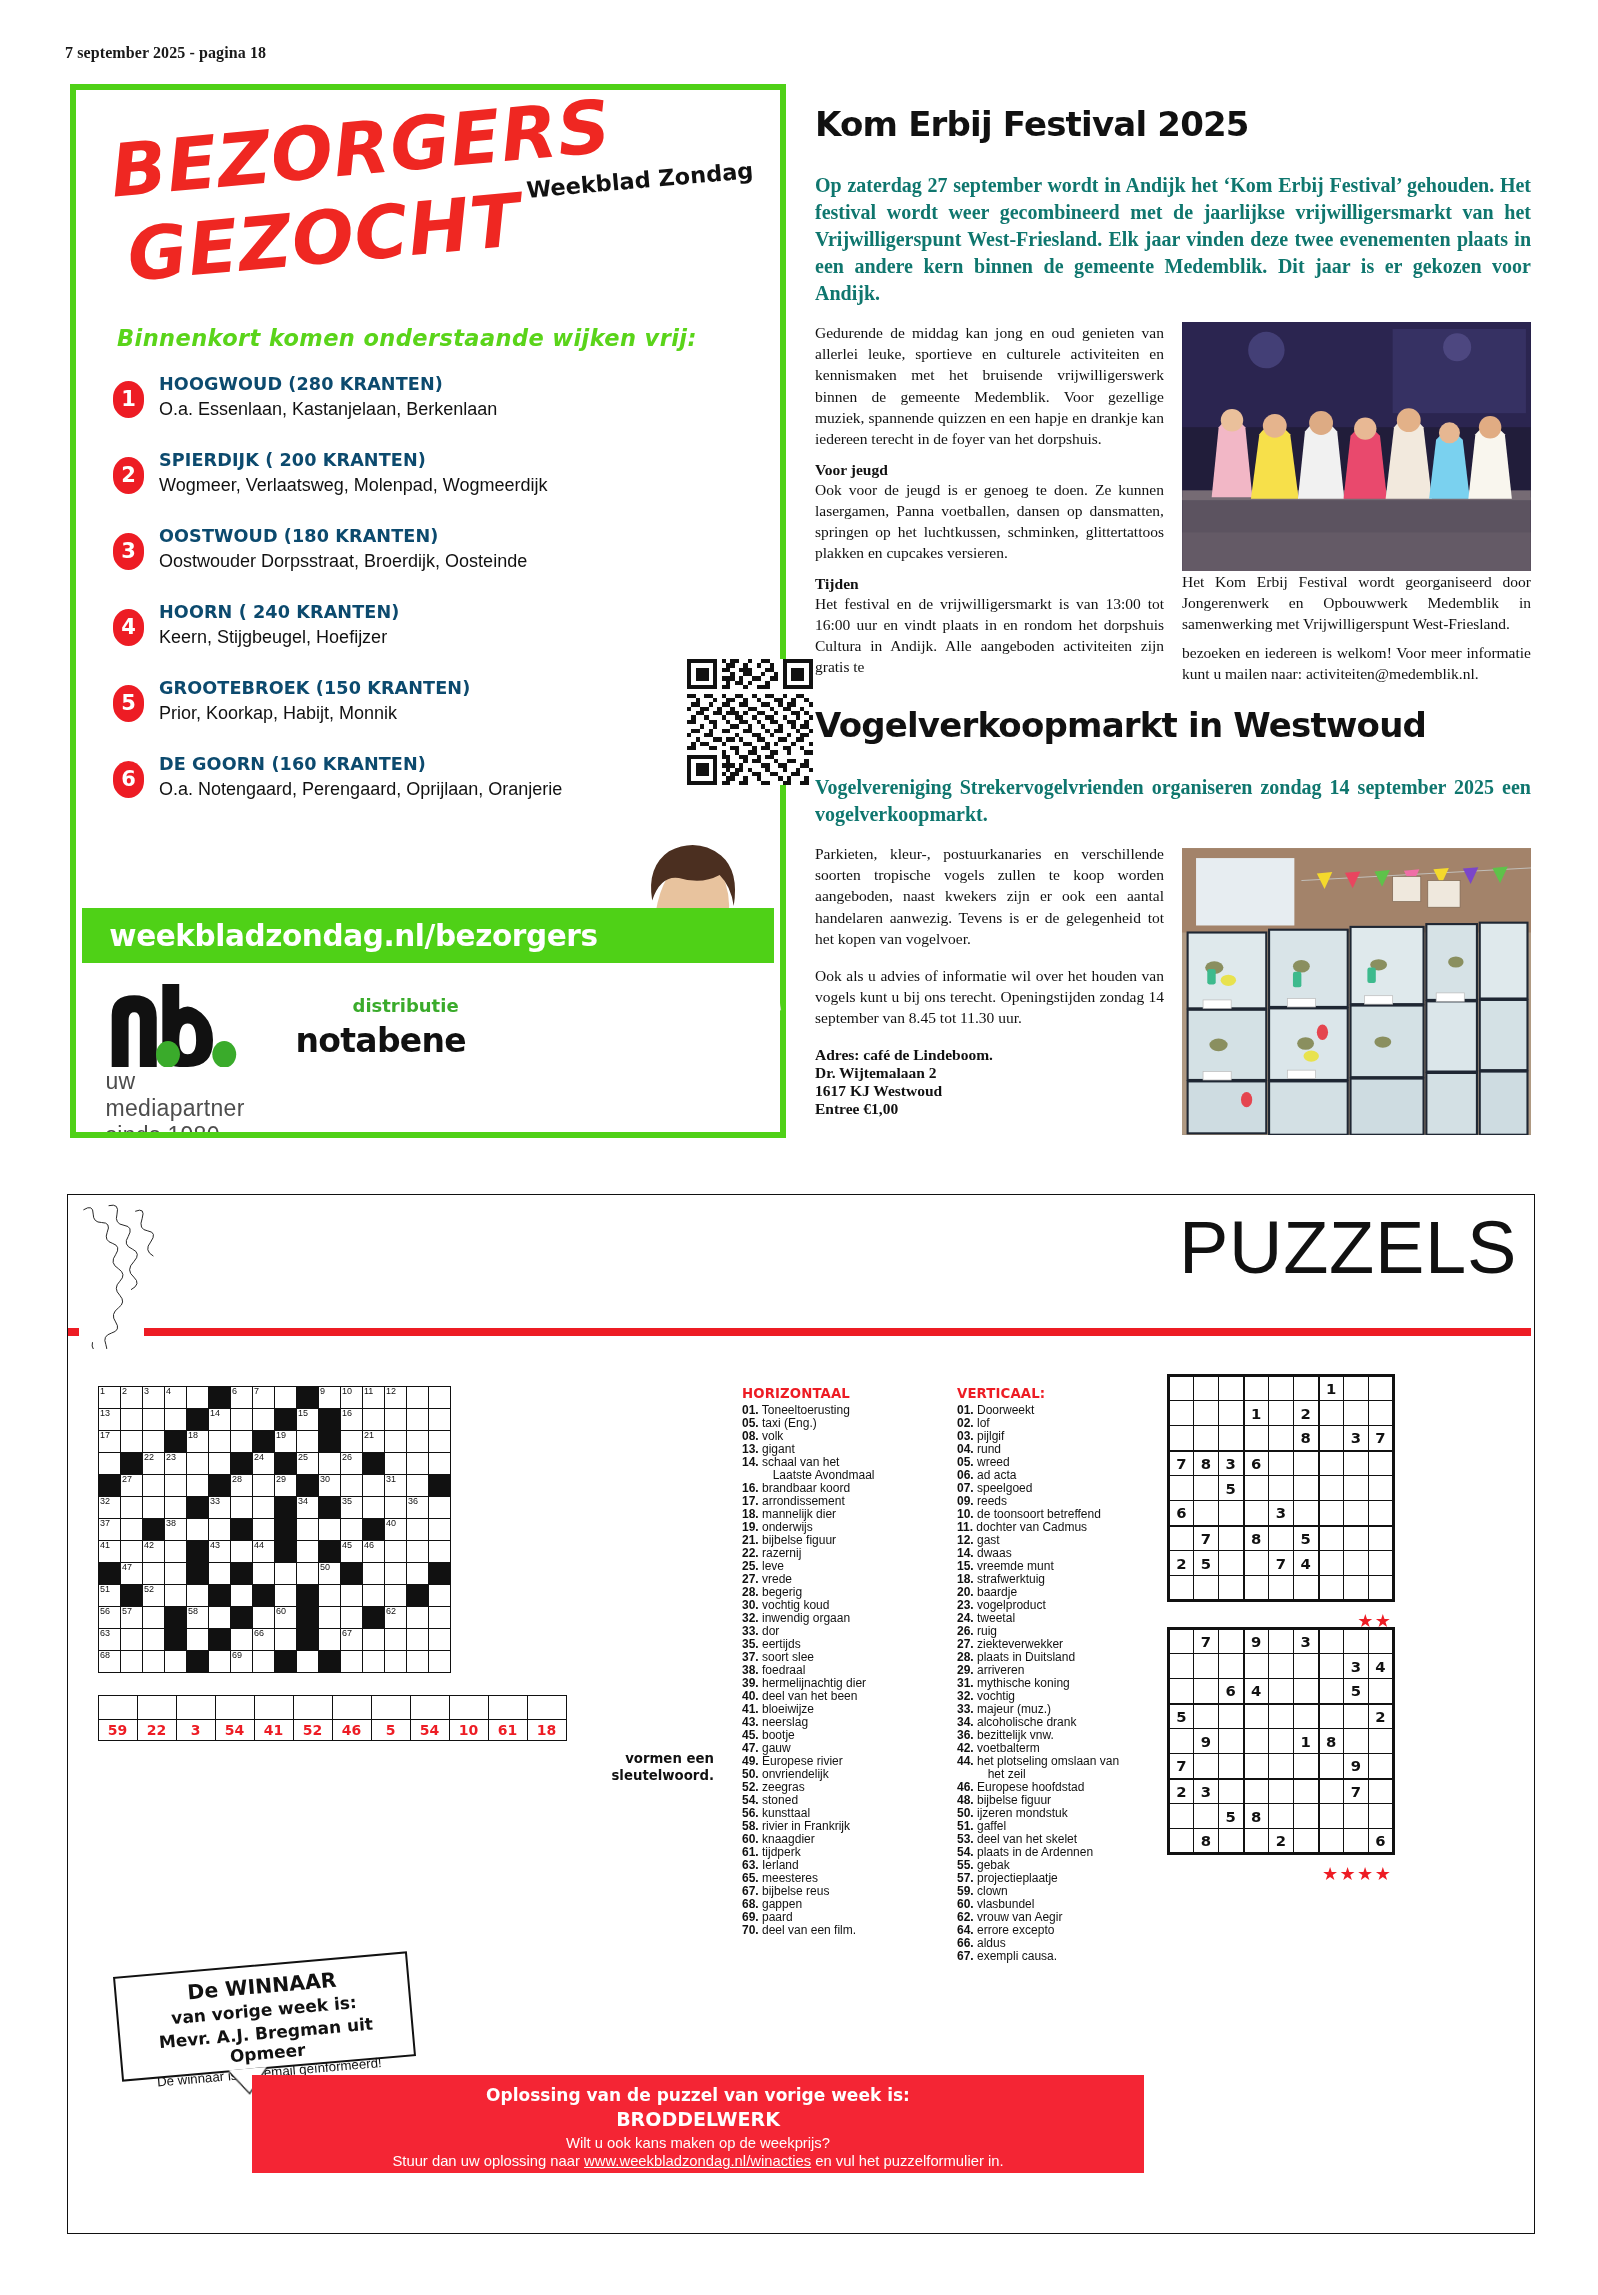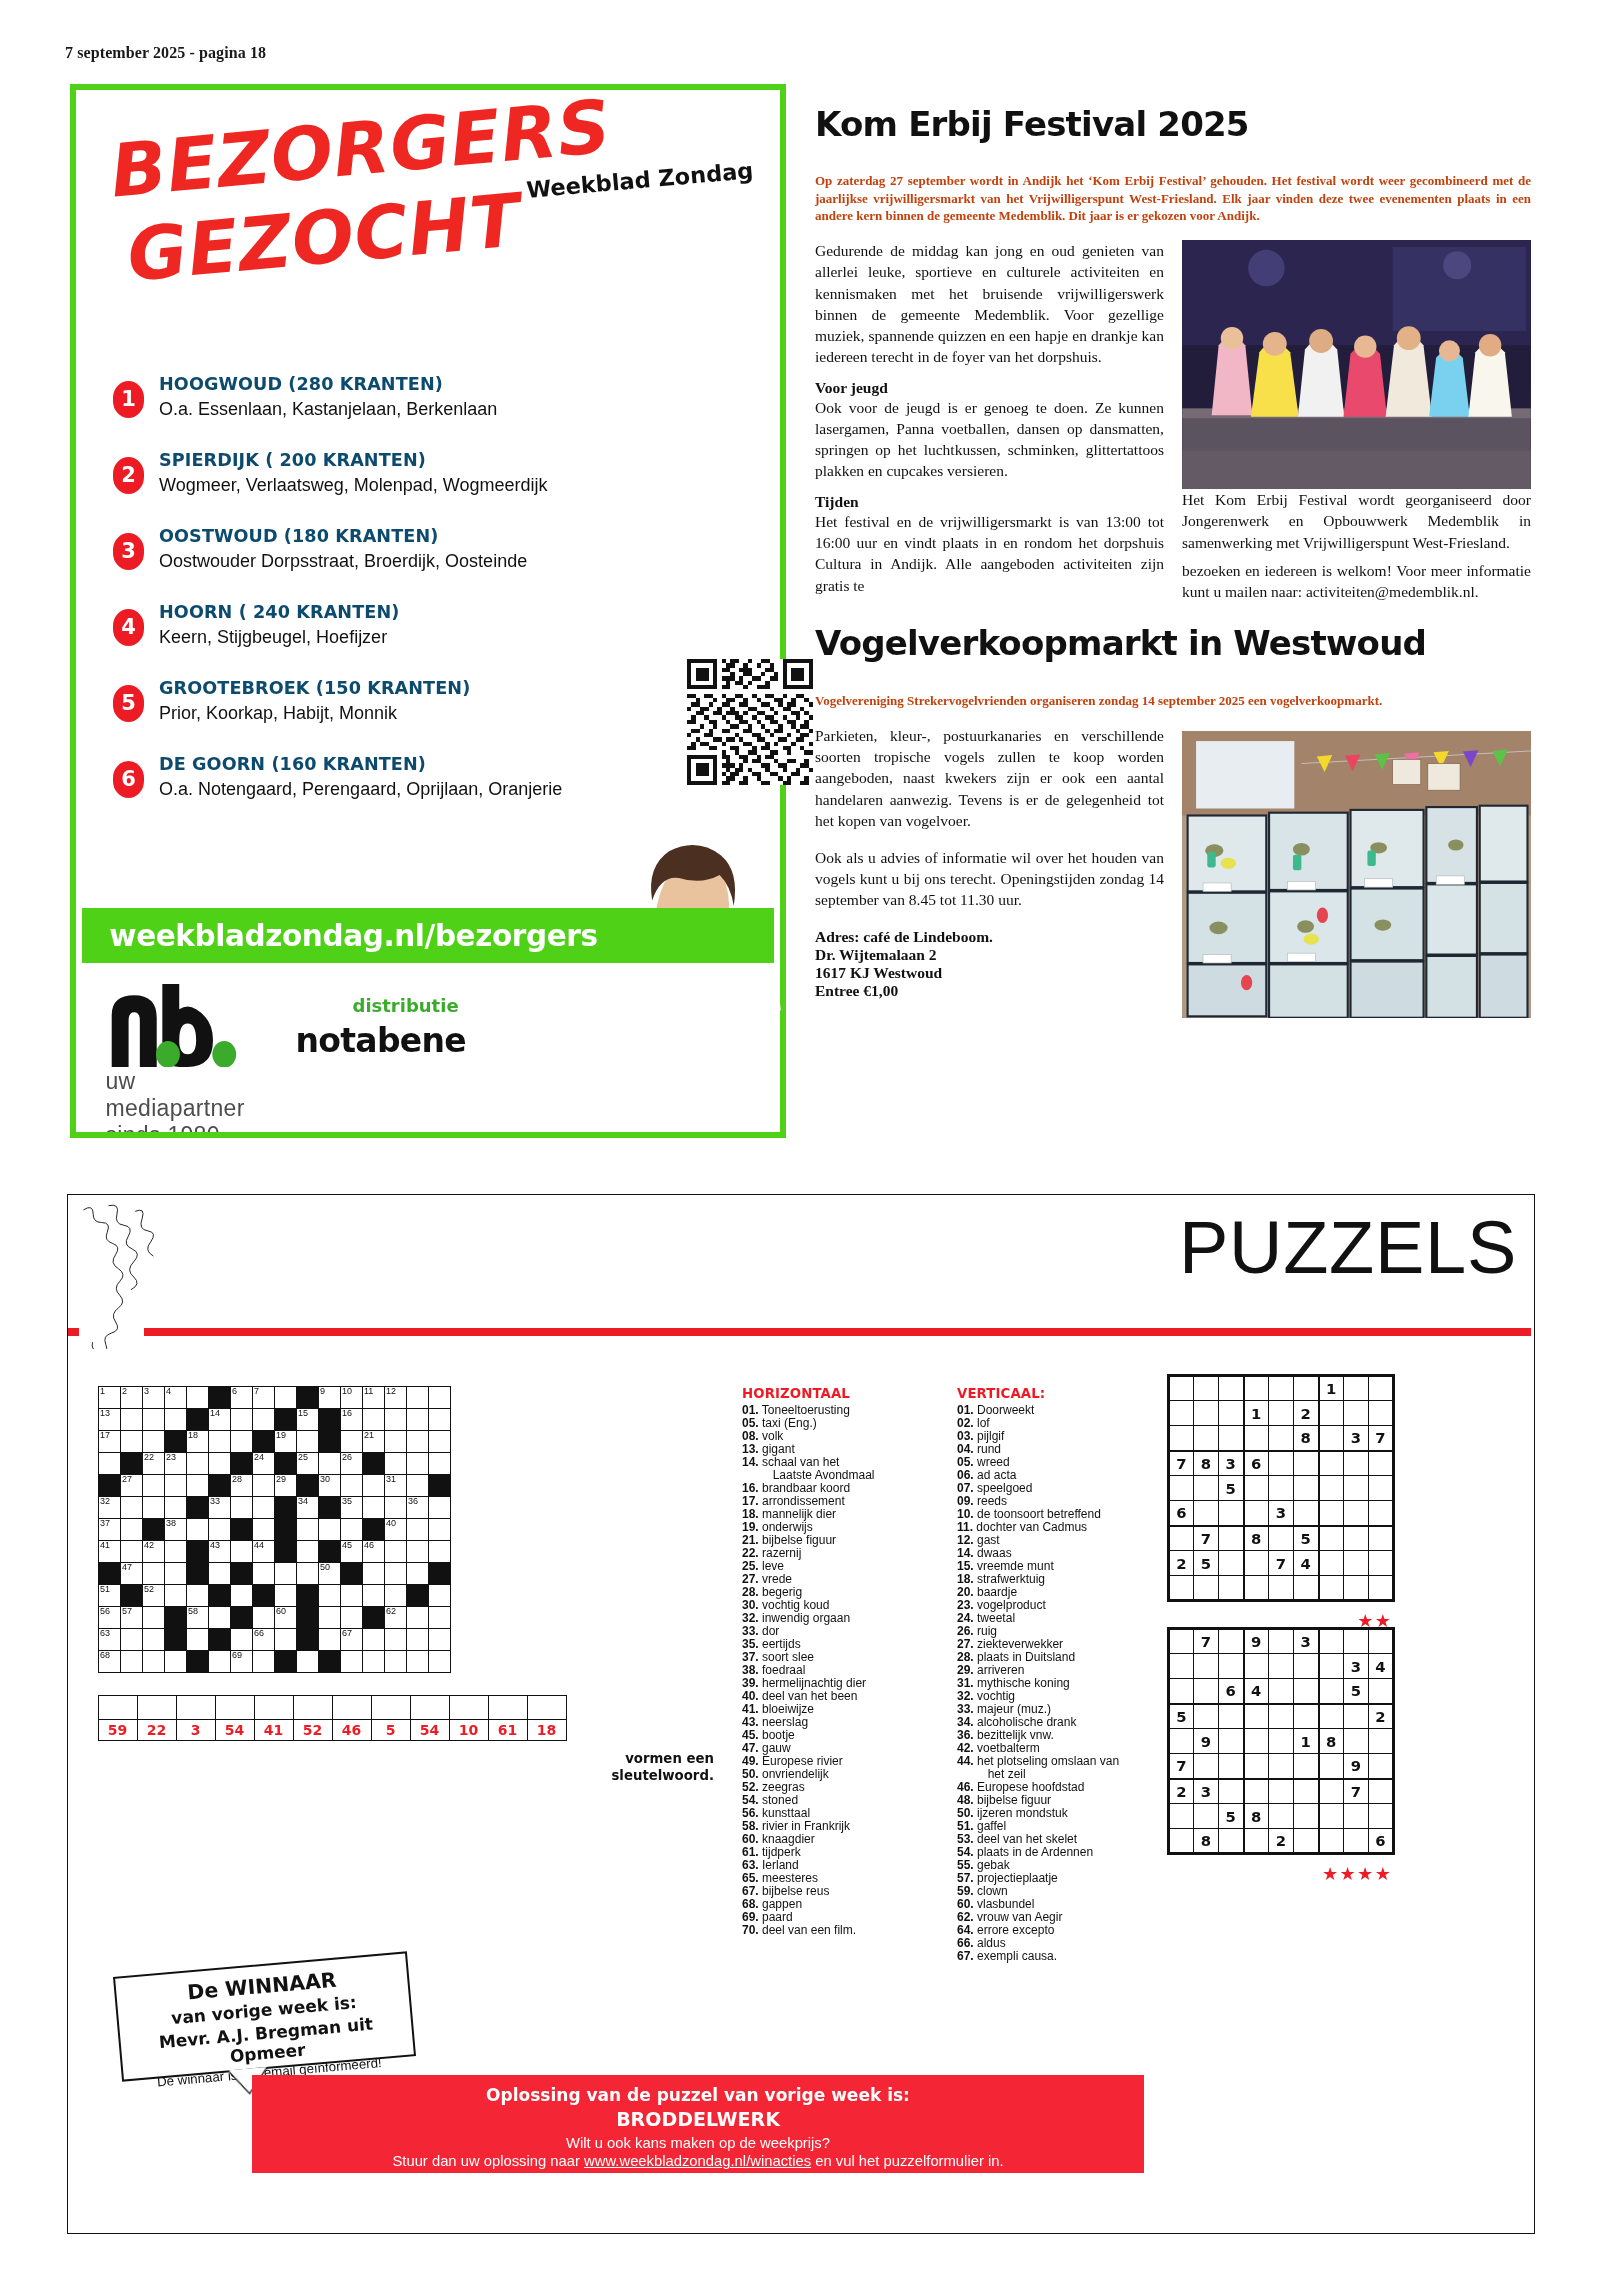--- a/index.html
+++ b/index.html
@@ -134,22 +134,22 @@
 
   
   .editorial { position:absolute; left:815px; top:84px; width:716px; }
   .art-title {
     font-family:"DejaVu Sans", sans-serif;
     font-weight:bold; font-size:34px; color:#111;
     letter-spacing:-0.8px; line-height:1.05;
   }
   .art-lead {
     font-family:"Liberation Serif", serif;
-    font-weight:bold; font-size:13px; line-height:1.34;
-    color:#c2410c; margin-top:30px; text-align:justify;
+    font-weight:bold; font-size:20px; line-height:1.34;
+    color:#0f766e; margin-top:30px; text-align:justify;
   }
   .two-col { display:flex; gap:18px; margin-top:15.5px; }
   .col { width:349px; }
   .body-txt {
     font-family:"Liberation Serif", serif;
     font-size:15.5px; line-height:1.37; color:#111;
     text-align:justify; hyphens:auto;
   }
   .sub-b {
     font-family:"Liberation Serif", serif;
@@ -292,20 +292,21 @@
 <body>
 
 <div class="page-date">7 september 2025 - pagina 18</div>
 
 <div class="ad">
   <div class="ad-head">
     <div class="bez">BEZORGERS</div>
     <div class="wbz">Weekblad Zondag</div>
     <div class="gez">GEZOCHT</div>
   </div>
+  <div class="subhead">Binnenkort komen onderstaande wijken vrij:</div>
 
   <div class="wijken" id="wijken">
       <div class="wijk">
         <div class="badge">1</div>
         <div class="wijk-title">HOOGWOUD (280 KRANTEN)</div>
         <div class="wijk-streets">O.a. Essenlaan, Kastanjelaan, Berkenlaan</div>
       </div>
       <div class="wijk">
         <div class="badge">2</div>
         <div class="wijk-title">SPIERDIJK ( 200 KRANTEN)</div>

